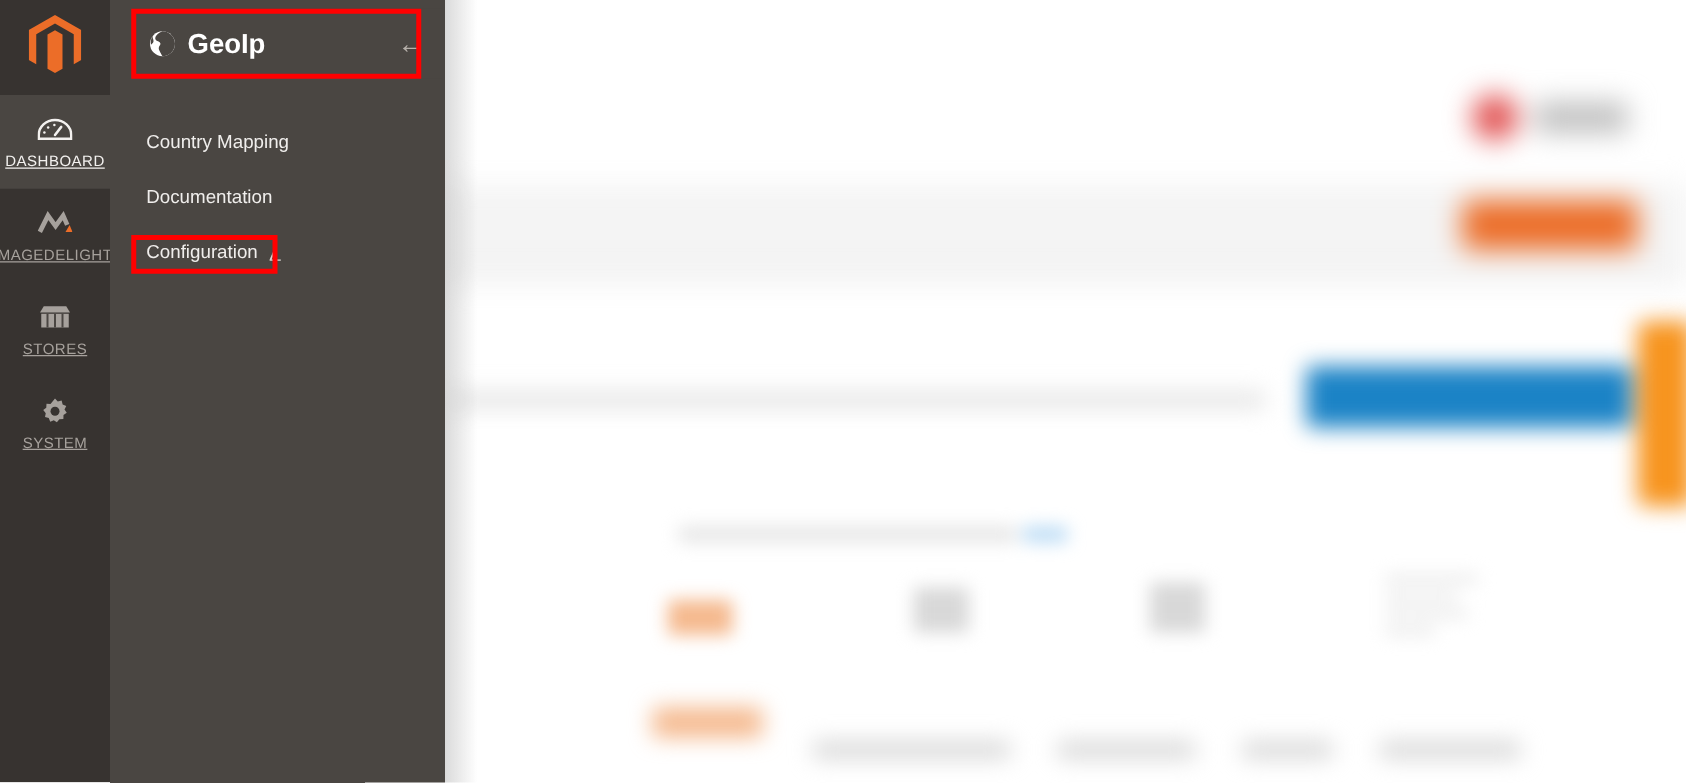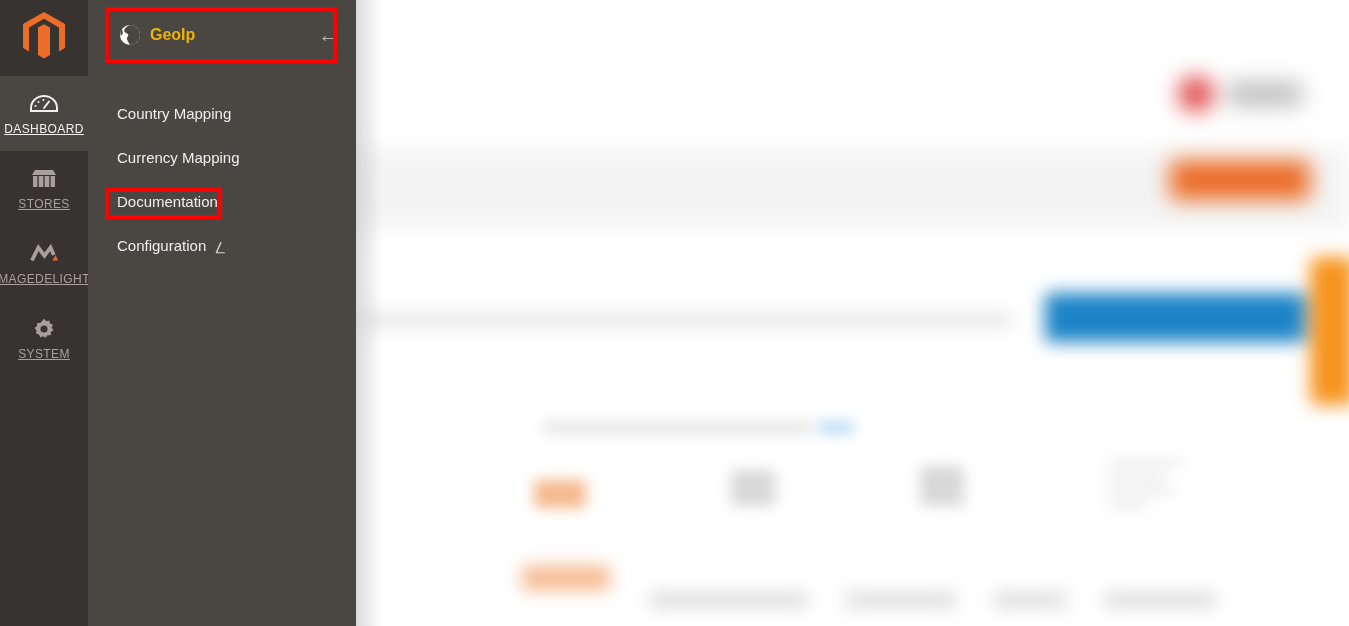--- a/index.html
+++ b/index.html
@@ -54,21 +54,21 @@
     position:absolute; left:88px; top:0; width:268px; height:626px;
     background:#4a4642; z-index:25;
   }
   .panel-header {
     position:absolute; left:17px; top:7px; width:249px; height:56px;
     display:flex; align-items:center; padding:0 12px 0 14px;
     background:#4a4642;
   }
   .panel-header .globe { width:22px; height:22px; flex:0 0 22px; margin-right:9px; }
   .panel-title {
-    color:#eab308; font-size:16px; font-weight:bold;
+    color:#ffffff; font-size:22px; font-weight:bold;
     font-family:"Liberation Sans", sans-serif; line-height:1;
   }
   .panel-back {
     margin-left:auto; color:#b6b0aa; font-size:22px; line-height:1;
     cursor:pointer; padding:0 2px;
   }
 
   .panel-list { position:absolute; left:0; top:92px; width:268px; }
   .panel-item {
     display:block; padding:9px 0 9px 29px;
@@ -164,43 +164,43 @@
           <circle cx="5.5" cy="13" r="1" fill="#f3f1ef"></circle>
           <circle cx="8.5" cy="9" r="1" fill="#f3f1ef"></circle>
           <circle cx="13.5" cy="7" r="1" fill="#f3f1ef"></circle>
         </svg>
       </span>
       <span class="rail-label">DASHBOARD</span>
     </div>
 
     <div class="rail-item">
       <span class="rail-icon">
+        <svg width="30" height="22" viewBox="0 0 30 22" aria-hidden="true">
+          <path d="M2 18 L9 4 L15.5 13 L22 4 L25.5 12" fill="none" stroke="#a6a19c" stroke-width="4" stroke-linejoin="miter"></path>
+          <path d="M24 18 L27.5 12 L30 18 Z" fill="#ec6d28"></path>
+        </svg>
+      </span>
+      <span class="rail-label">MAGEDELIGHT</span>
+    </div>
+
+    <div class="rail-item">
+      <span class="rail-icon">
         <svg width="26" height="22" viewBox="0 0 26 22" aria-hidden="true">
           <path d="M1 7 L4 2 L22 2 L25 7 Z" fill="#a6a19c"></path>
           <rect x="2" y="8" width="22" height="11" fill="#a6a19c"></rect>
           <line x1="7" y1="8" x2="7" y2="19" stroke="#4a4642" stroke-width="1.6"></line>
           <line x1="13" y1="8" x2="13" y2="19" stroke="#4a4642" stroke-width="1.6"></line>
           <line x1="19" y1="8" x2="19" y2="19" stroke="#4a4642" stroke-width="1.6"></line>
         </svg>
       </span>
       <span class="rail-label">STORES</span>
     </div>
 
     <div class="rail-item">
       <span class="rail-icon">
-        <svg width="30" height="22" viewBox="0 0 30 22" aria-hidden="true">
-          <path d="M2 18 L9 4 L15.5 13 L22 4 L25.5 12" fill="none" stroke="#a6a19c" stroke-width="4" stroke-linejoin="miter"></path>
-          <path d="M24 18 L27.5 12 L30 18 Z" fill="#ec6d28"></path>
-        </svg>
-      </span>
-      <span class="rail-label">MAGEDELIGHT</span>
-    </div>
-
-    <div class="rail-item">
-      <span class="rail-icon">
         <svg width="24" height="24" viewBox="0 0 24 24" aria-hidden="true">
           <path fill="#a6a19c" d="M12 1.8 L14.2 4.2 L17.3 3.4 L18.1 6.5 L21 7.8 L19.6 10.6 L21.4 13.2 L18.8 15 L18.7 18.2 L15.5 18.3 L13.5 20.8 L11 19.2 L8.2 20.4 L7 17.4 L4 16.6 L4.6 13.5 L2.6 11 L5 9.1 L5.2 5.9 L8.4 6.1 Z"></path>
           <circle cx="12" cy="12" r="3.6" fill="#373330"></circle>
         </svg>
       </span>
       <span class="rail-label">SYSTEM</span>
     </div>
 
   </div>
 
@@ -214,23 +214,20 @@
           <path d="M3.2 4.6 C2.2 6.2 1.6 8 1.6 10 C1.6 10.6 1.7 11.2 1.8 11.8 C2.6 11.2 3.6 10.3 3.8 9.2 C4.1 7.6 2.6 6.4 3.2 4.6 Z" fill="#4a4642"></path>
         </svg>
       </span>
       <span class="panel-title">GeoIp</span>
       <span class="panel-back">←</span>
     </div>
 
     <div class="panel-list">
       <a class="panel-item" href="#">
         <span>Country Mapping</span>
-      </a>
-      <a class="panel-item" href="#">
-        <span>Currency Mapping</span>
       </a>
       <a class="panel-item" href="#">
         <span>Documentation</span>
       </a>
       <a class="panel-item" href="#">
         <span>Configuration</span>
         <span class="ext">⎳</span>
       </a>
     </div>
 

